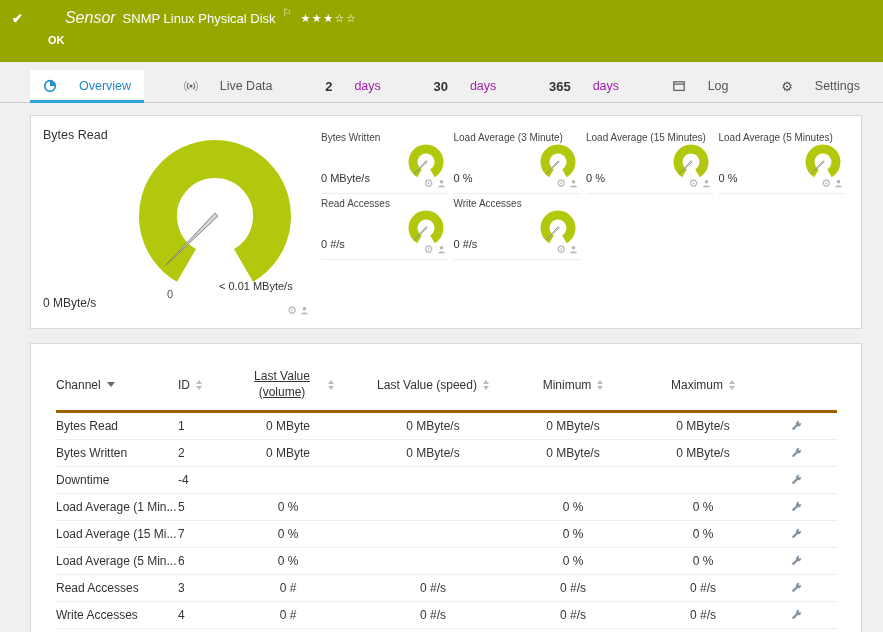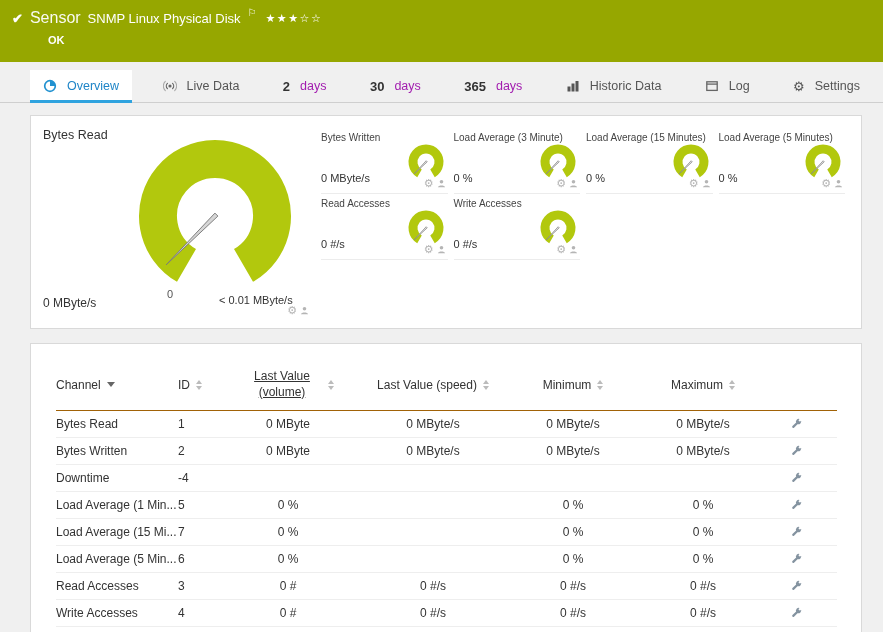--- a/index.html
+++ b/index.html
@@ -3,63 +3,63 @@
 <meta charset="utf-8">
 <style>
   html,body{margin:0;padding:0;width:883px;height:632px;overflow:hidden;background:#f0f0f0;
     font-family:"Liberation Sans", sans-serif;}
   *{box-sizing:border-box;}
 
   
   .topbar{background:#96a700;color:#fff;height:62px;padding:9px 12px 0;}
   .row1{display:flex;align-items:center;gap:7px;}
   .chk{font-size:13px;font-weight:700;}
-  .kind{font-size:16px;font-weight:300;opacity:.95;}
+  .kind{font-style:italic;font-size:16px;font-weight:300;opacity:.95;margin-left:35px;}
   .titletxt{font-size:13px;}
   .flag{font-size:10px;align-self:flex-start;margin-top:-2px;opacity:.9;}
   .stars{font-size:11px;letter-spacing:1.5px;margin-left:2px;cursor:pointer;}
   .statusok{margin:7px 0 16px 36px;font-size:11px;font-weight:700;}
 
   
   .tabs{display:flex;justify-content:space-between;align-items:stretch;height:33px;
     margin-top:8px;border-bottom:1px solid #cfcfcf;padding:0 10px 0 30px;}
-  .tab{position:relative;display:flex;align-items:center;gap:10px;padding:0 13px;
+  .tab{position:relative;display:flex;align-items:center;gap:22px;padding:0 13px;
     font-size:12.5px;color:#555;cursor:pointer;white-space:nowrap;}
   .tab.active{background:#fff;color:#1f85c7;}
   .tab.active::after{content:"";position:absolute;left:0;right:0;bottom:-1px;height:3px;background:#2fa3df;}
   .tab .num{font-weight:700;color:#333;font-size:13px;}
   .tab .unit{color:#a21caf;}
   .tico{flex:none;}
   .gearchar{font-size:13px;color:#555;line-height:1;}
 
   
   .panel{background:#fff;border:1px solid #d9d9d9;margin:12px 21px 0 30px;}
   .gauges{height:214px;padding:12px 16px 12px 12px;display:flex;}
 
   .main-gauge{width:272px;flex:none;position:relative;}
   .mg-title{font-size:12.5px;color:#333;}
   .mg-svg{position:absolute;left:92px;top:6px;}
   .mg-value{position:absolute;left:0;bottom:6px;font-size:12px;color:#333;}
   .mg-min{position:absolute;left:124px;bottom:16px;font-size:11px;color:#555;}
-  .mg-max{position:absolute;left:176px;bottom:10px;font-size:11px;color:#333;}
+  .mg-max{position:absolute;left:176px;bottom:24px;font-size:11px;color:#333;}
   .g-icons{position:absolute;right:6px;bottom:0;display:flex;align-items:center;gap:3px;}
   .minigear{font-size:11px;color:#b5b5b5;line-height:1;cursor:pointer;}
 
   .mini-grid{flex:1;margin-left:6px;display:grid;grid-template-columns:repeat(4,1fr);
     grid-auto-rows:66px;align-content:start;column-gap:6px;}
   .mini{position:relative;border-bottom:1px solid #ececec;}
   .mini-title{font-size:10px;color:#444;white-space:nowrap;padding-top:4px;}
   .mini-svg{position:absolute;right:0;top:12px;}
   .mini-value{position:absolute;left:0;bottom:9px;font-size:11px;color:#333;}
   .mini-icons{position:absolute;right:2px;bottom:4px;display:flex;align-items:center;gap:3px;}
 
   
   .table-panel{margin-top:14px;padding:13px 24px 20px 25px;min-height:290px;}
   .tgrid{display:grid;grid-template-columns:122px 40px 140px 150px 130px 130px 1fr;align-items:center;}
-  .thead{padding:12px 0 10px;border-bottom:1px solid #a16207;font-size:12px;color:#333;}
+  .thead{padding:12px 0 10px;border-bottom:3px solid #a16207;font-size:12px;color:#333;}
   .hc{display:flex;align-items:center;cursor:pointer;}
   .hc.center{justify-content:center;text-align:center;}
   .h-wrap{max-width:80px;line-height:1.3;text-decoration:underline;}
   .trow{height:27px;border-bottom:1px solid #eee;font-size:12px;color:#333;cursor:pointer;}
   .c.center{text-align:center;}
   .c.act{display:flex;justify-content:flex-end;padding-right:34px;}
   .sort1{width:0;height:0;border-left:4px solid transparent;border-right:4px solid transparent;
     border-top:5px solid #666;margin-left:6px;display:inline-block;}
   .sort2{display:inline-flex;flex-direction:column;gap:2px;margin-left:6px;}
   .sort2 i{display:block;width:0;height:0;border-left:3.5px solid transparent;border-right:3.5px solid transparent;}
@@ -106,28 +106,20 @@
     <div class="tab">
       <span class="num">30</span>
       <span class="unit">days</span>
     </div>
     <div class="tab">
       <span class="num">365</span>
       <span class="unit">days</span>
     </div>
     <div class="tab">
       <svg class="tico" width="14" height="14" viewBox="0 0 14 14">
-        <rect x="1.5" y="7.5" width="3" height="5" fill="#555"></rect>
-        <rect x="5.5" y="4.5" width="3" height="8" fill="#555"></rect>
-        <rect x="9.5" y="2" width="3" height="10.5" fill="#555"></rect>
-      </svg>
-      <span>Historic Data</span>
-    </div>
-    <div class="tab">
-      <svg class="tico" width="14" height="14" viewBox="0 0 14 14">
         <rect x="1.8" y="2.8" width="10.4" height="8.6" fill="none" stroke="#666" stroke-width="1.3"></rect>
         <line x1="1.8" y1="5.1" x2="12.2" y2="5.1" stroke="#666" stroke-width="1.3"></line>
       </svg>
       <span>Log</span>
     </div>
     <div class="tab">
       <span class="gearchar">⚙</span>
       <span>Settings</span>
     </div>
   </nav>

